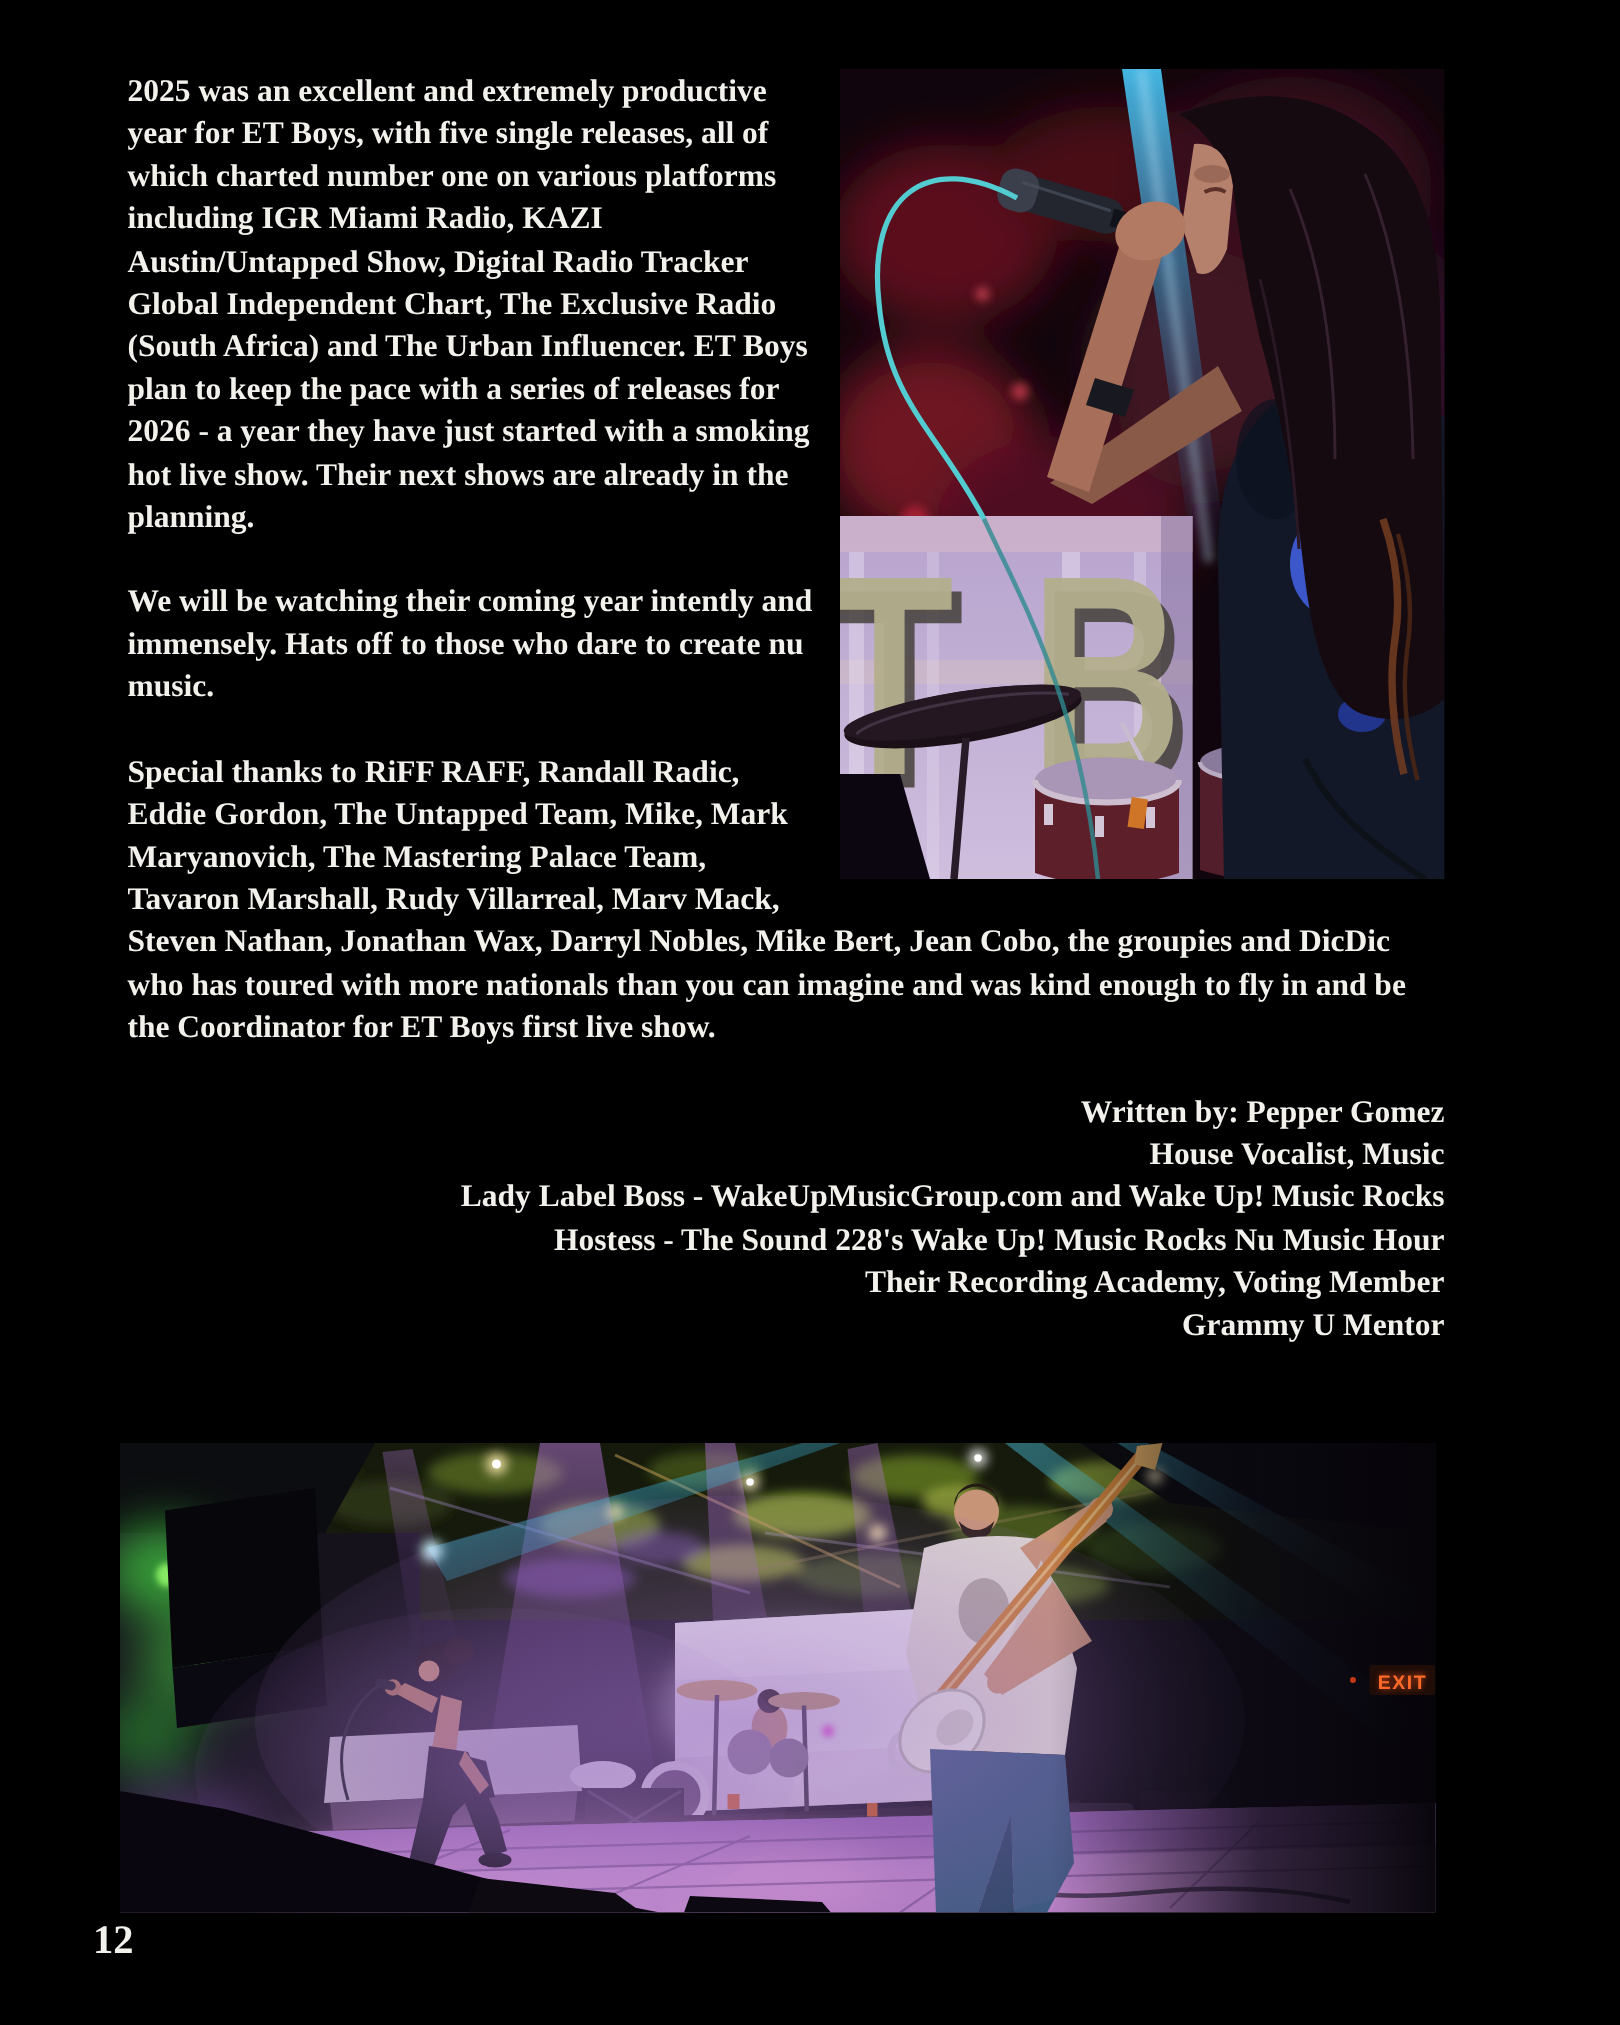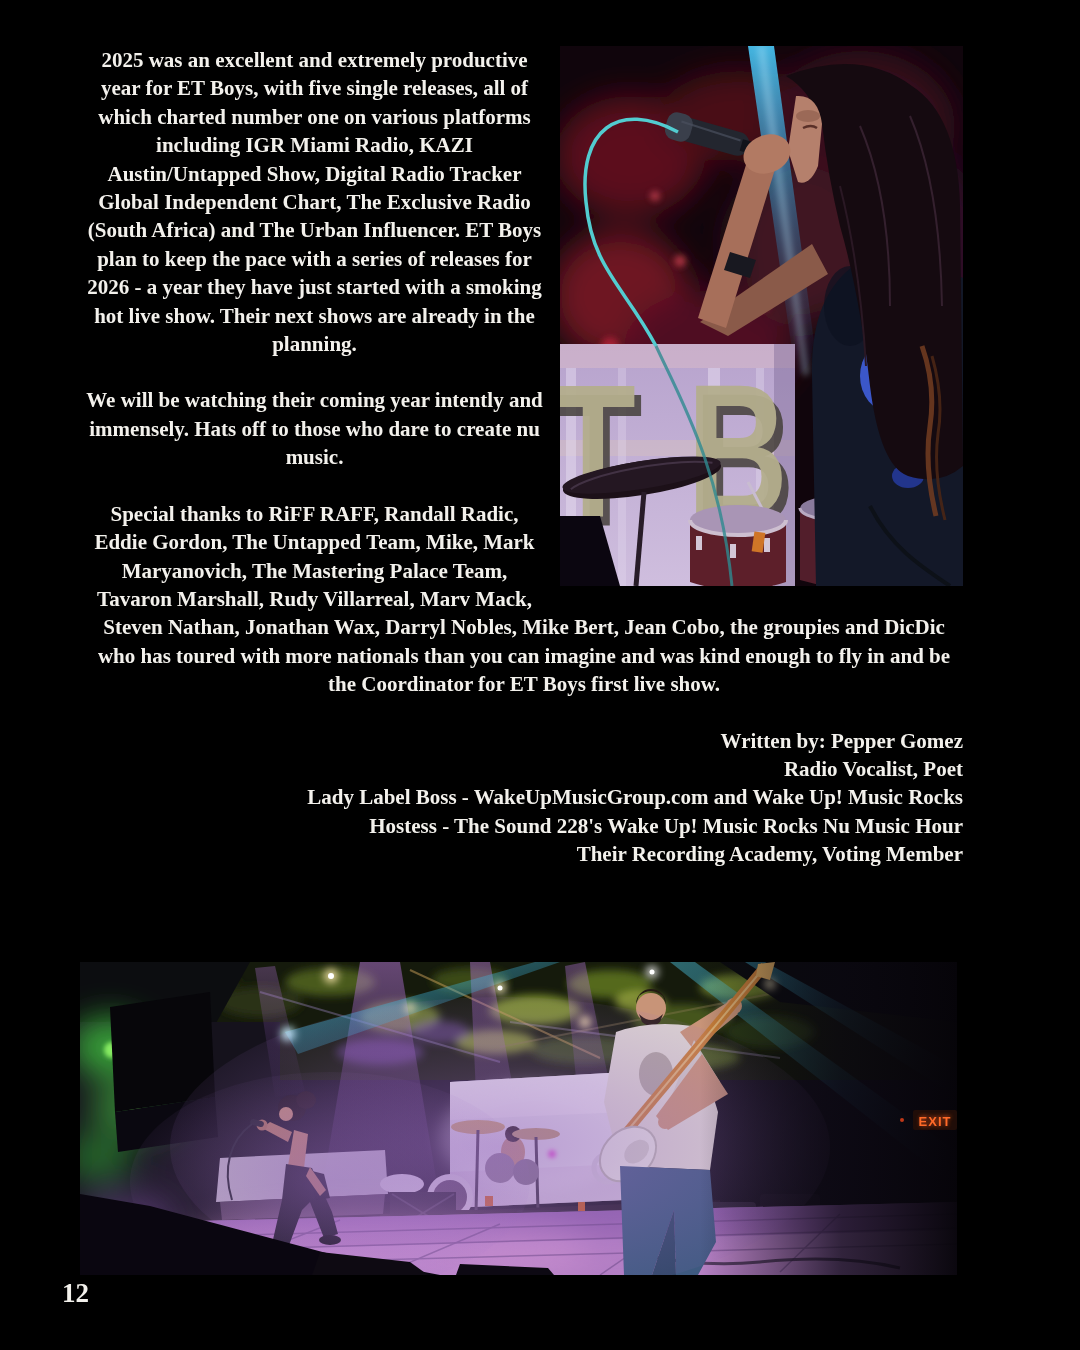--- a/index.html
+++ b/index.html
@@ -4,21 +4,21 @@
 <style>
   html,body{margin:0;padding:0;background:#000;}
   .page{position:relative;width:1080px;height:1350px;background:#000;overflow:hidden;
         font-family:"Liberation Serif",serif;}
   .text-col{position:absolute;left:85px;top:46px;width:878px;color:#f3f1ec;
             font-weight:bold;font-size:21px;line-height:28.4px;text-align:left;}
   .top-photo{float:right;width:403px;height:540px;margin:0 0 14px 16px;padding:0;}
   .bottom-photo{position:absolute;left:80px;top:962px;width:877px;height:313px;margin:0;padding:0;}
   figure{margin:0;padding:0;}
   svg{display:block;}
-  .para{margin:0 0 28px 0;text-align:center;}
+  .para{margin:0 0 28px 0;}
   .credits{margin:0;text-align:right;}
   .credit-line{margin:0;}
   .photo-credit{margin:28px 0 0 0;}
   .page-number{position:absolute;left:62px;top:1278px;font-size:27px;font-weight:bold;color:#f3f1ec;}
 </style>
 </head>
 <body>
 
 <div class="page">
 
@@ -164,24 +164,25 @@
         </g>
       </svg>
     </figure>
 
     <p class="para">2025 was an excellent and extremely productive year for ET Boys, with five single releases, all of which charted number one on various platforms including IGR Miami Radio, KAZI Austin/Untapped Show, Digital Radio Tracker Global Independent Chart, The Exclusive Radio (South Africa) and The Urban Influencer. ET Boys plan to keep the pace with a series of releases for 2026 - a year they have just started with a smoking hot live show. Their next shows are already in the planning.</p>
     <p class="para">We will be watching their coming year intently and immensely. Hats off to those who dare to create nu music.</p>
     <p class="para">Special thanks to RiFF RAFF, Randall Radic, Eddie Gordon, The Untapped Team, Mike, Mark Maryanovich, The Mastering Palace Team, Tavaron Marshall, Rudy Villarreal, Marv Mack, Steven Nathan, Jonathan Wax, Darryl Nobles, Mike Bert, Jean Cobo, the groupies and DicDic who has toured with more nationals than you can imagine and was kind enough to fly in and be the Coordinator for ET Boys first live show.</p>
 
     <div class="credits">
       <div class="credit-line">Written by: Pepper Gomez</div>
-      <div class="credit-line">Radio Vocalist, Poet</div>
+      <div class="credit-line">House Vocalist, Music</div>
       <div class="credit-line">Lady Label Boss - WakeUpMusicGroup.com and Wake Up! Music Rocks</div>
       <div class="credit-line">Hostess - The Sound 228's Wake Up! Music Rocks Nu Music Hour</div>
       <div class="credit-line">Their Recording Academy, Voting Member</div>
+      <div class="credit-line">Grammy U Mentor</div>
     </div>
 
   </div>
 
   <figure class="bottom-photo">
     <svg viewBox="0 0 877 313" width="877" height="313">
       <defs>
         <filter id="bb16" x="-60%" y="-60%" width="220%" height="220%">
             <feGaussianBlur stdDeviation="16"></feGaussianBlur>
           </filter>

